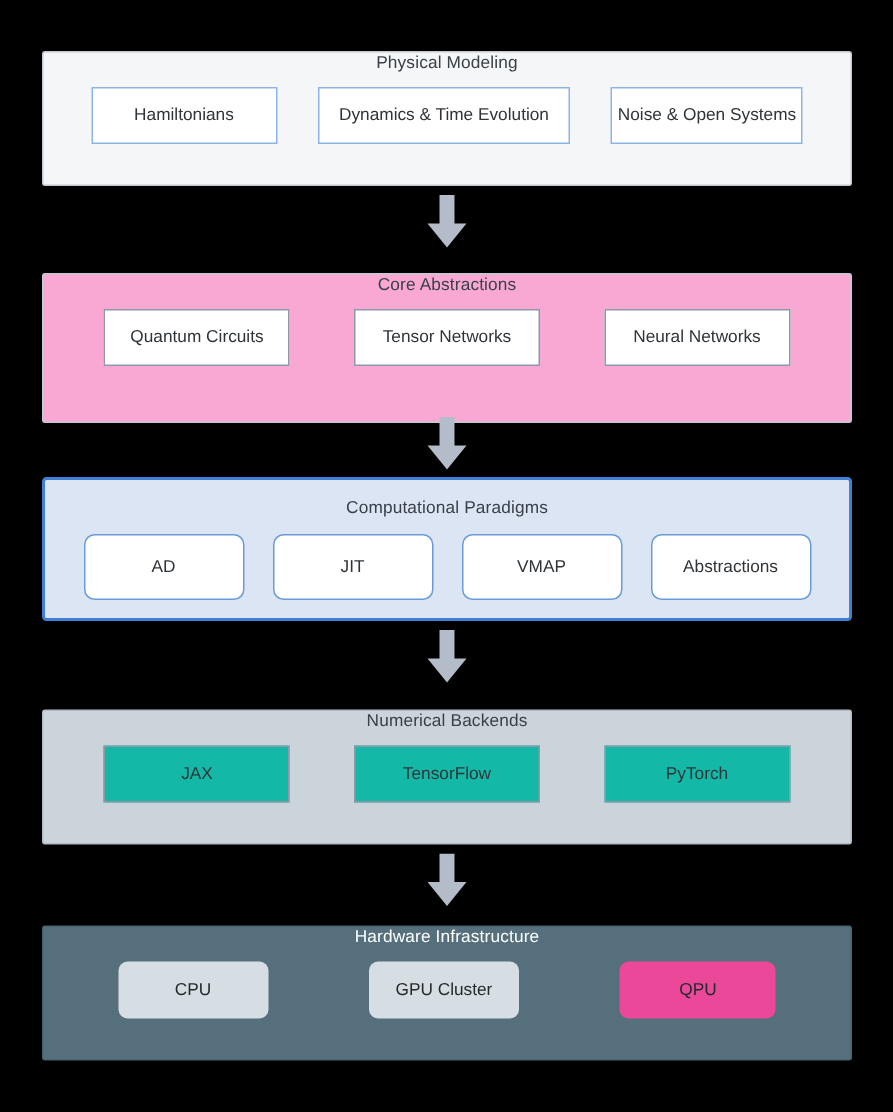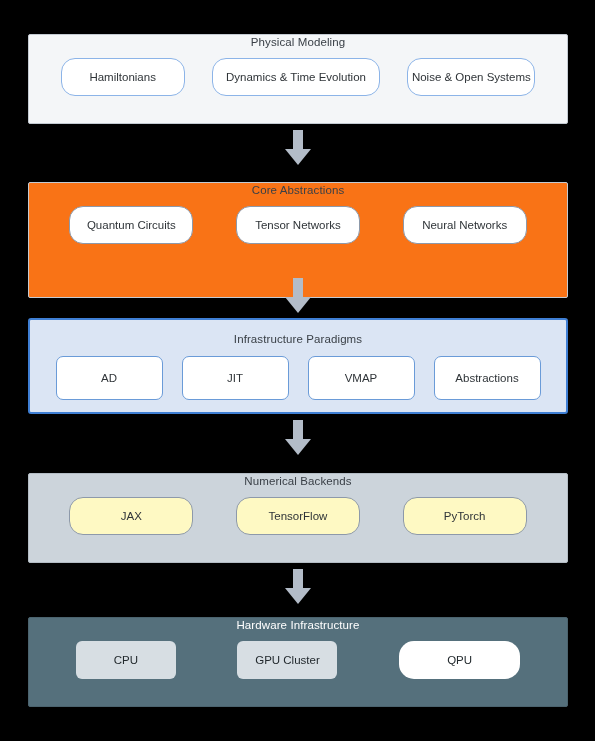--- a/index.html
+++ b/index.html
@@ -47,21 +47,21 @@
     margin-top: 9px;
   }
   .node {
     box-sizing: border-box;
     height: 38px;
     display: flex;
     align-items: center;
     justify-content: center;
     font-size: 11.5px;
     color: #2f3438;
-    border-radius: 14px;
+    border-radius: 0;
     white-space: nowrap;
     padding: 0 10px;
   }
 
   
   #layer-1 {
     top: 34px; height: 90px;
     background: #f4f6f8;
     border: 1px solid #c3cad2;
   }
@@ -69,22 +69,22 @@
     background: #ffffff;
     border: 1px solid #8cb4e8;
   }
   #layer-1 .nodes { padding: 0 18px; }
   #layer-1 .node:nth-child(1) { width: 124px; }
   #layer-1 .node:nth-child(2) { width: 168px; }
   #layer-1 .node:nth-child(3) { width: 128px; text-align: center; }
 
   
   #layer-2 {
-    top: 182px; height: 116px;
-    background: #f97316;
+    top: 182px; height: 100px;
+    background: #f9a8d4;
     border: 1px solid #c3cad2;
   }
   #layer-2 .node {
     background: #ffffff;
     border: 1px solid #8d99aa;
     width: 124px;
   }
 
   
   #layer-3 {
@@ -103,41 +103,41 @@
     border-radius: 7px;
   }
 
   
   #layer-4 {
     top: 473px; height: 90px;
     background: #ccd4db;
     border: 1px solid #b3bcc4;
   }
   #layer-4 .node {
-    background: #fef9c3;
+    background: #14b8a6;
     border: 1px solid #8d99aa;
     width: 124px;
   }
 
   
   #layer-5 {
     top: 617px; height: 90px;
     background: #55707c;
     border: 1px solid #4b636e;
   }
   #layer-5 .layer-title { color: #ffffff; }
   #layer-5 .nodes { padding: 0 16px; }
   #layer-5 .node {
     background: #d7dee3;
     border: none;
     width: 100px;
     color: #232a2e;
     border-radius: 6px;
   }
-  #layer-5 .node.muted { background: #ffffff; width: 121px; border-radius: 15px; }
+  #layer-5 .node.muted { background: #ec4899; width: 104px; }
 
   
   .arrow {
     position: absolute;
     left: 284px;
     width: 28px;
     height: 36px;
   }
   .arrow svg { display: block; }
   #arrow-1 { top: 130px; }
@@ -174,21 +174,21 @@
     </div>
   </div>
 
   <div class="arrow" id="arrow-2">
     <svg width="28" height="36" viewBox="0 0 28 36" xmlns="http://www.w3.org/2000/svg">
       <polygon points="9,0 19,0 19,19 27,19 14,35 1,19 9,19" fill="#b3bcc8"></polygon>
     </svg>
   </div>
 
   <div class="layer" id="layer-3">
-    <div class="layer-title">Infrastructure Paradigms</div>
+    <div class="layer-title">Computational Paradigms</div>
     <div class="nodes">
       <div class="node">AD</div>
       <div class="node">JIT</div>
       <div class="node">VMAP</div>
       <div class="node">Abstractions</div>
     </div>
   </div>
 
   <div class="arrow" id="arrow-3">
     <svg width="28" height="36" viewBox="0 0 28 36" xmlns="http://www.w3.org/2000/svg">

